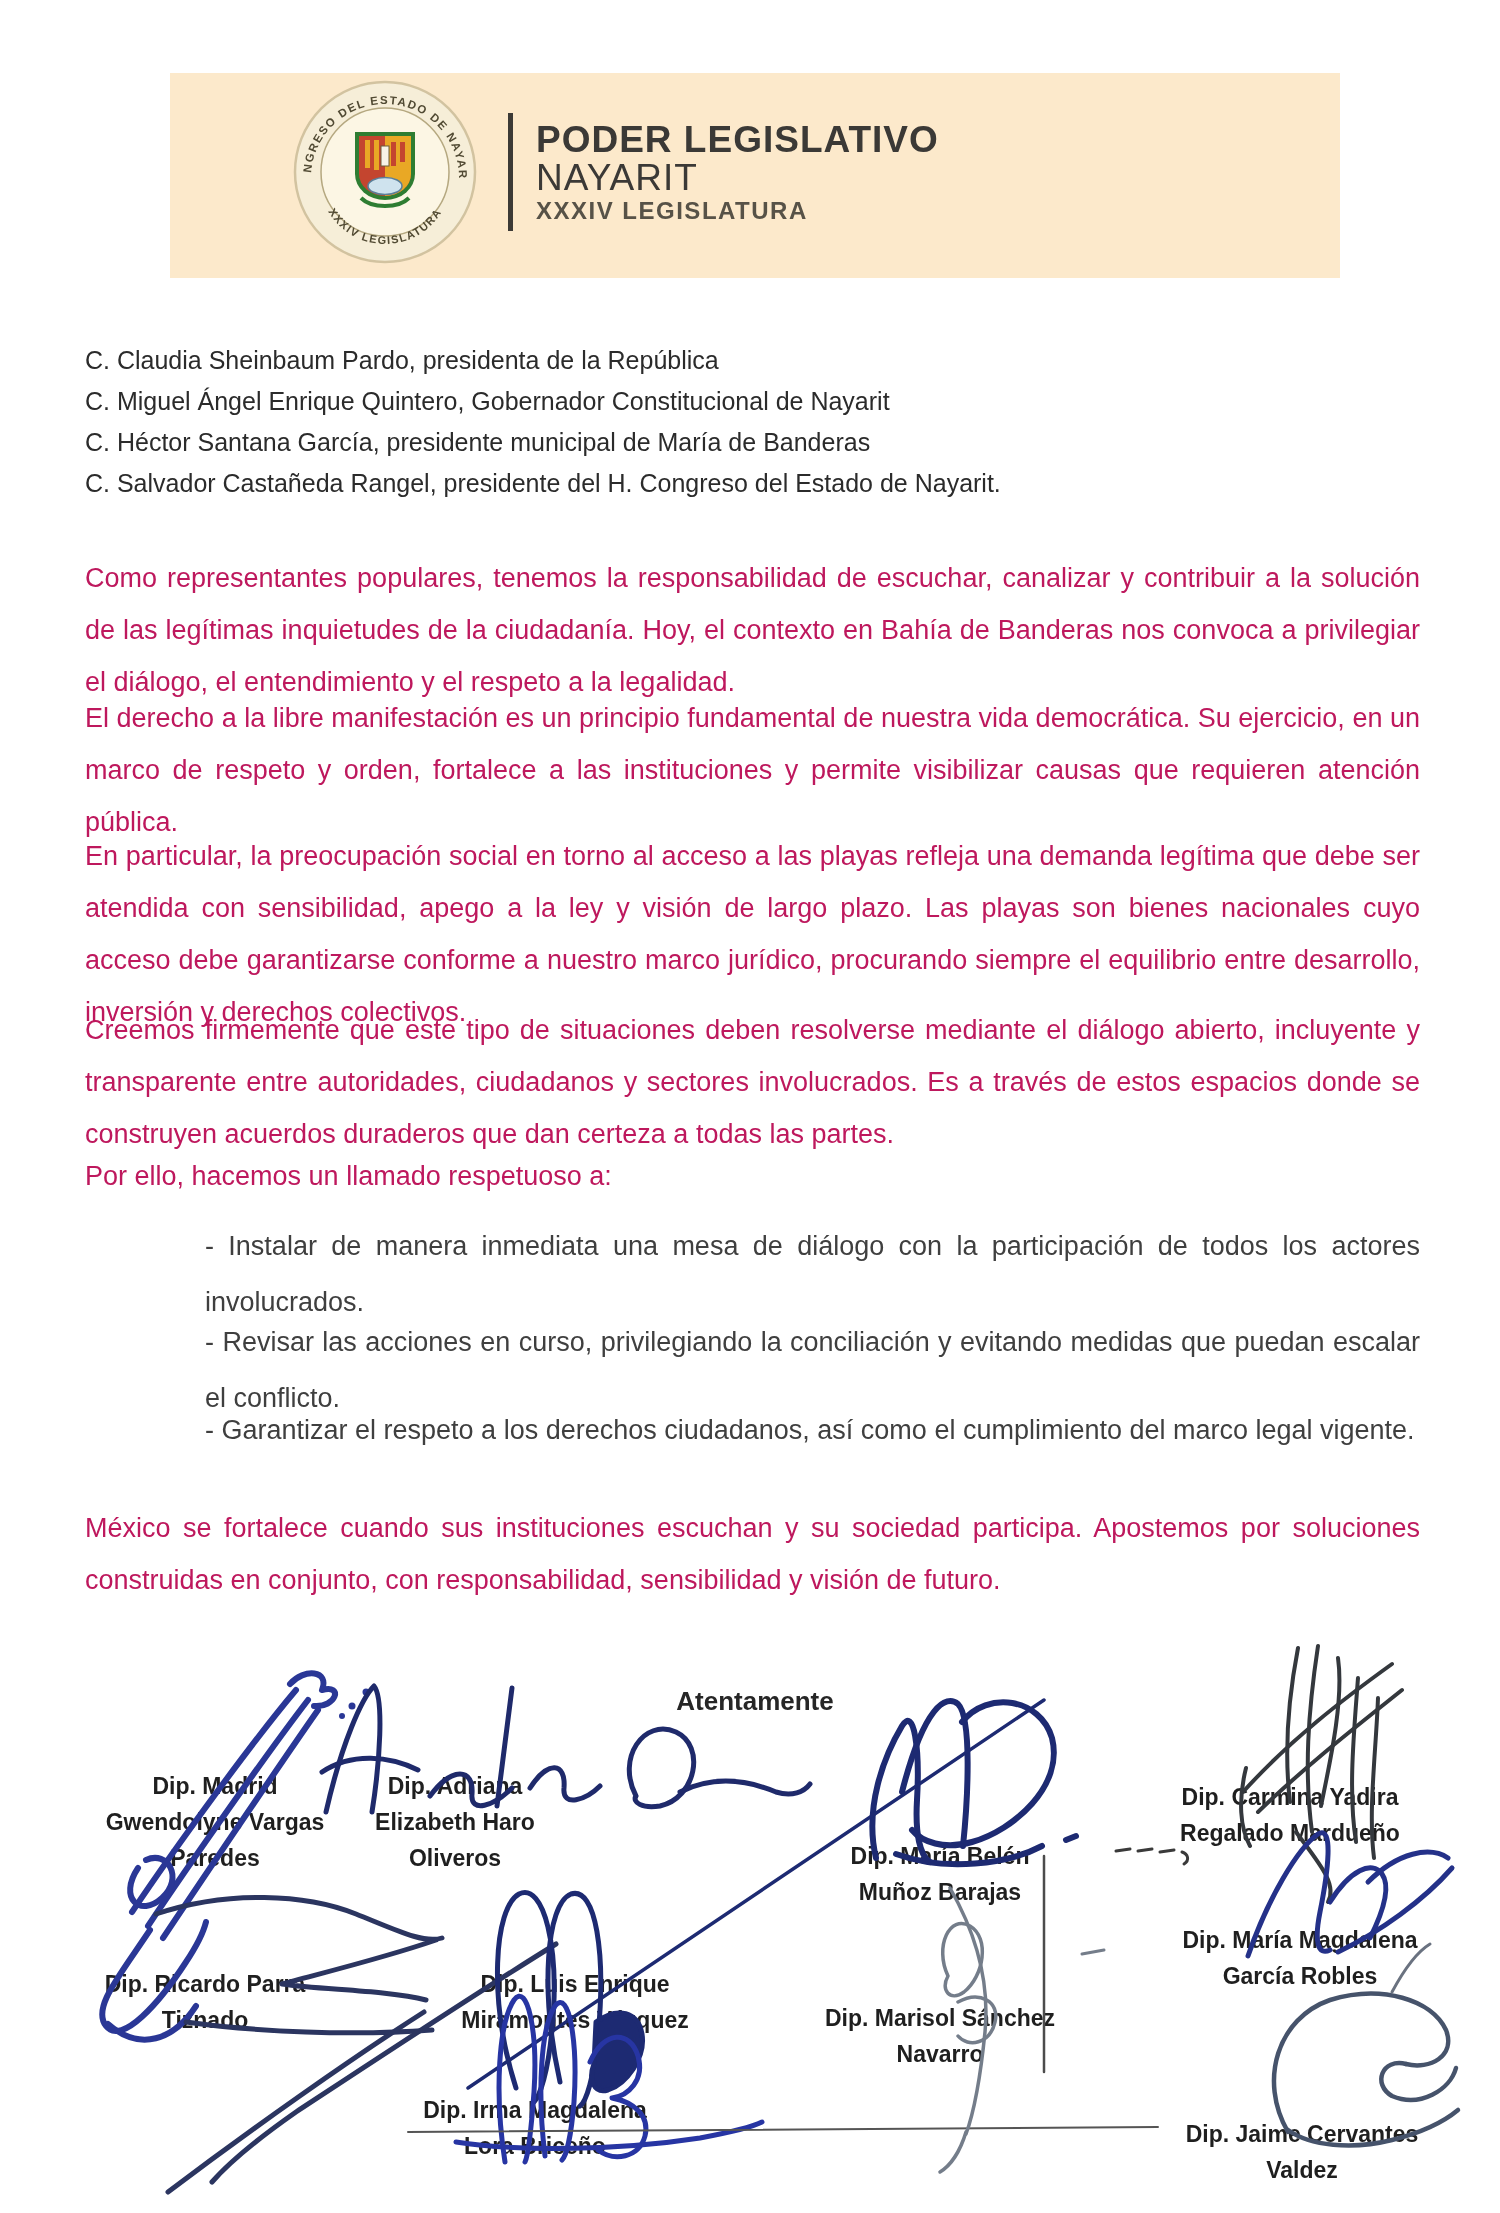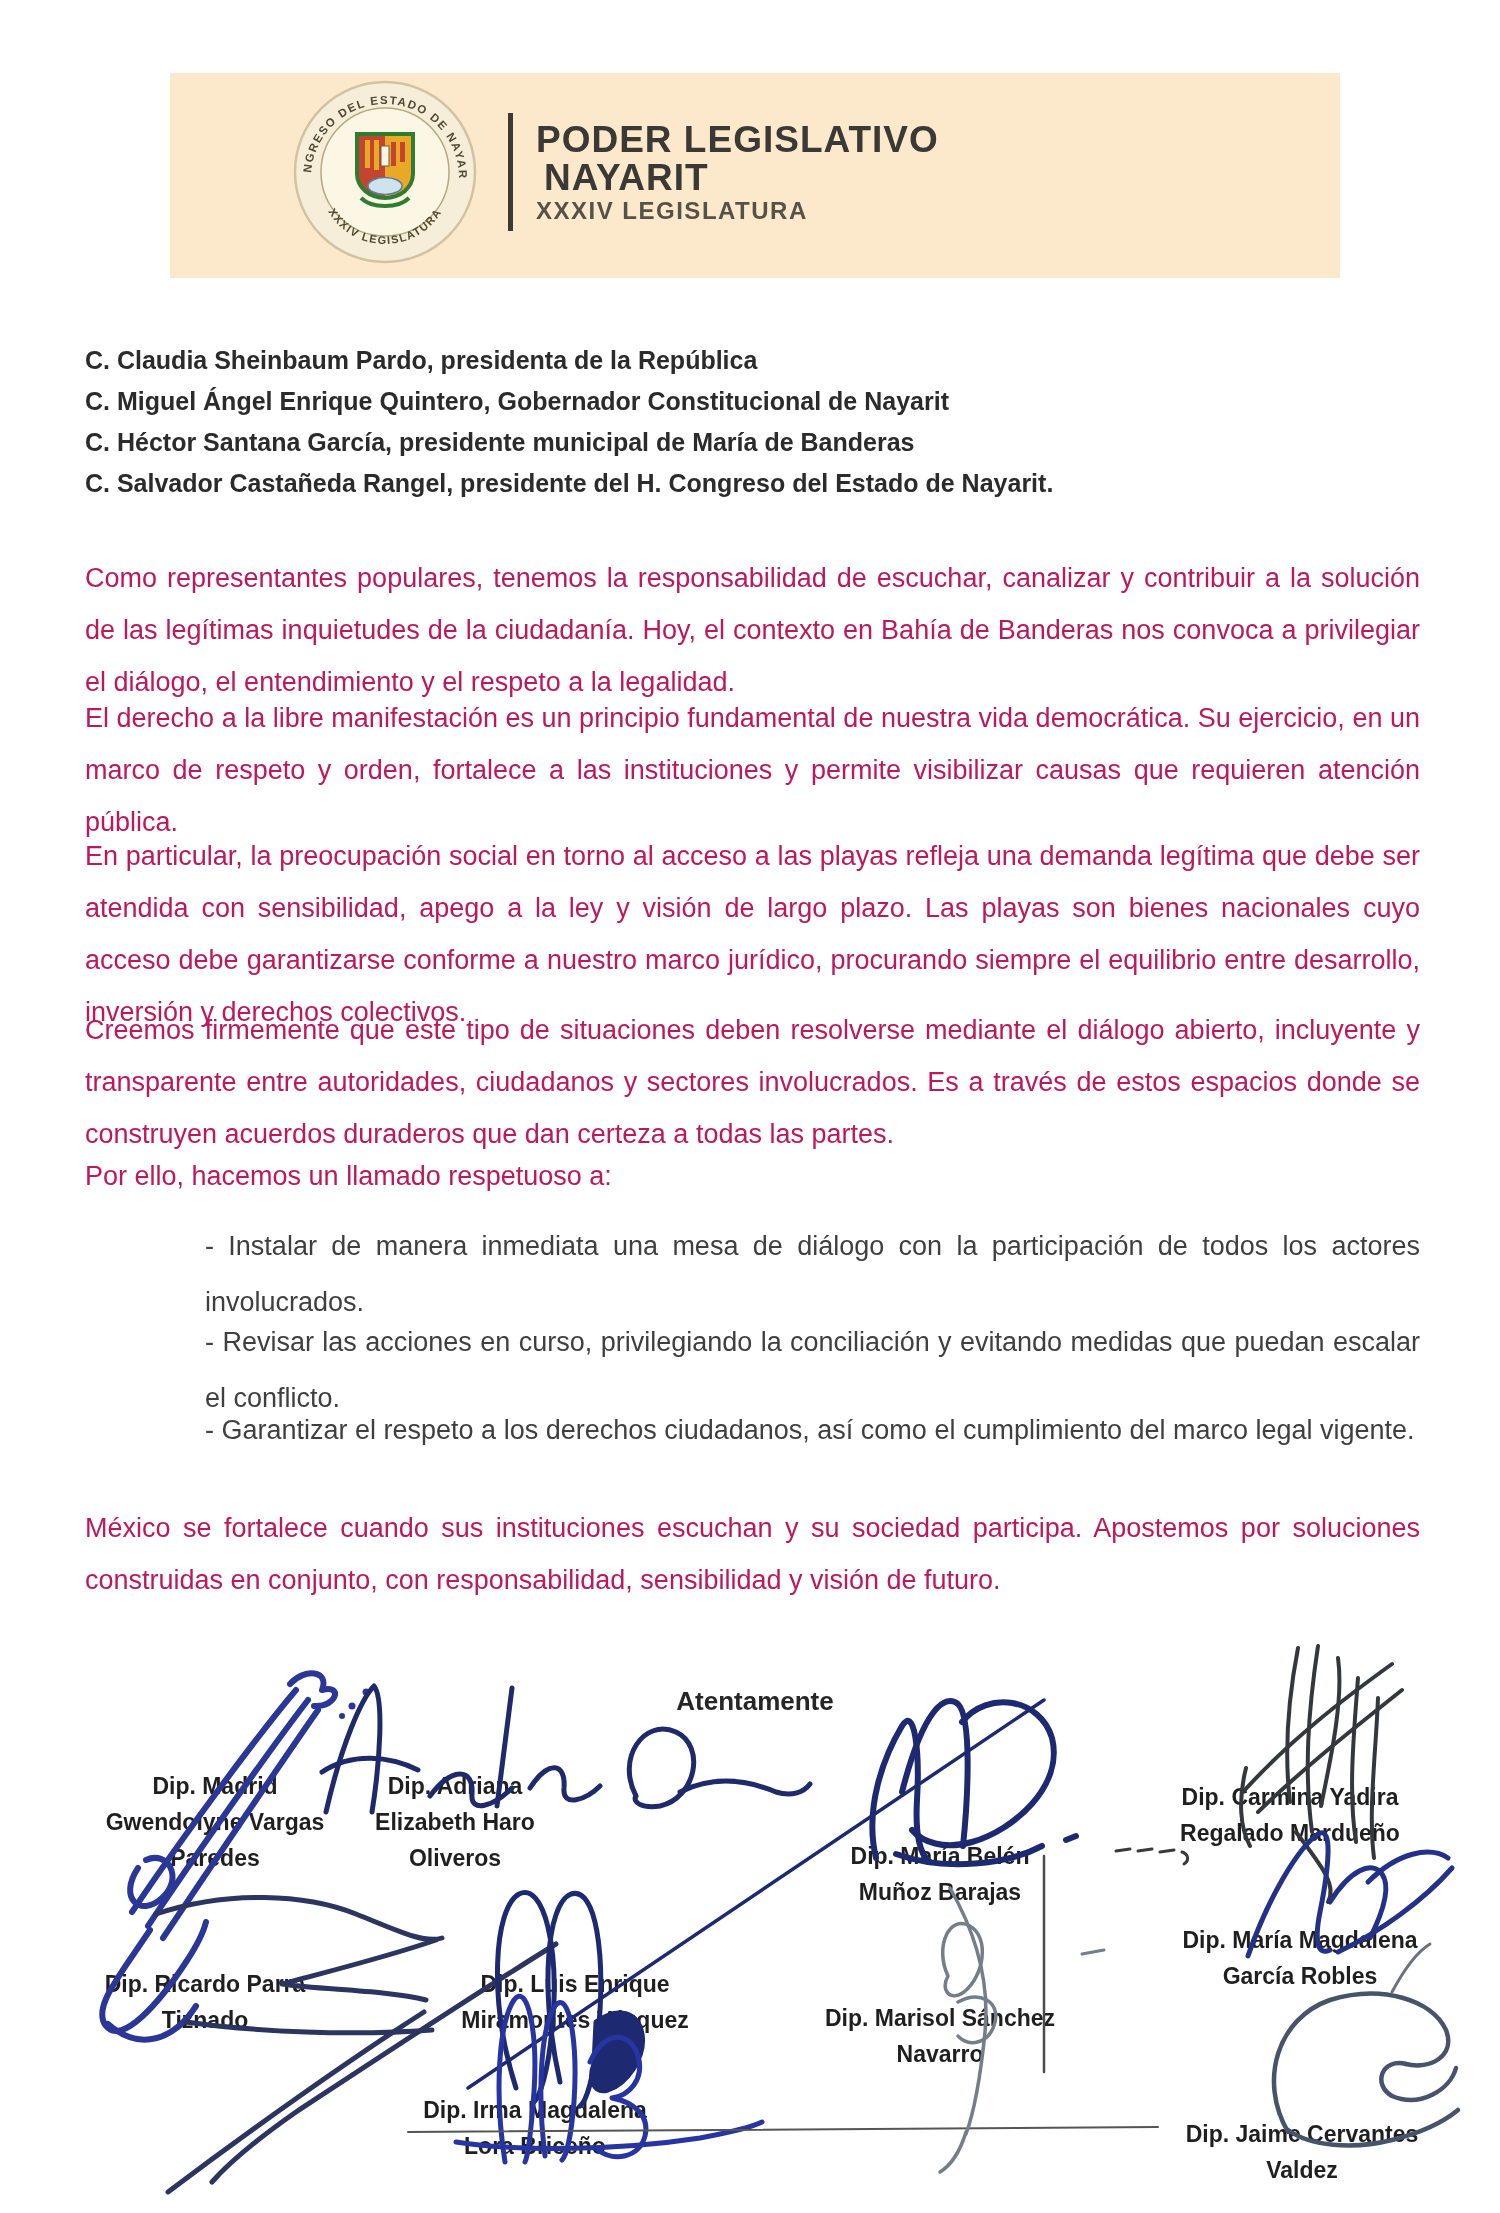--- a/index.html
+++ b/index.html
@@ -6,25 +6,25 @@
   .page{
     position:relative;width:1500px;height:2213px;background:#ffffff;
     font-family:"Liberation Sans", sans-serif;overflow:hidden;
   }
   
   .banner{position:absolute;left:170px;top:73px;width:1170px;height:205px;background:#fce9cb;}
   .seal{position:absolute;left:290px;top:77px;width:190px;height:190px;}
   .hdr-divider{position:absolute;left:508px;top:113px;width:5px;height:118px;background:#3c3a36;}
   .hdr-text{position:absolute;left:536px;top:120px;color:#3b3936;}
   .hdr-line1{font-size:37px;font-weight:700;letter-spacing:1px;line-height:39px;white-space:nowrap;text-align:right;}
-  .hdr-line2{font-size:37px;font-weight:700;letter-spacing:1px;line-height:38px;white-space:nowrap;margin-left:8px;}
+  .hdr-line2{font-size:37px;font-weight:400;letter-spacing:1px;line-height:38px;white-space:nowrap;}
   .hdr-line3{font-size:24px;font-weight:600;letter-spacing:1.5px;line-height:27px;color:#575247;white-space:nowrap;}
   
   .recipients{position:absolute;left:85px;top:340px;width:1340px;
-    font-size:25px;font-weight:700;line-height:41px;color:#2b2b2b;}
+    font-size:25px;font-weight:400;line-height:41px;color:#2b2b2b;}
   .para{position:absolute;left:85px;width:1335px;font-size:27px;line-height:52px;
     text-align:justify;color:#be185d;}
   .bullet{position:absolute;left:205px;width:1215px;font-size:27px;line-height:56px;
     text-align:justify;color:#3f3f3f;}
   .atentamente{position:absolute;left:755px;top:1686px;transform:translateX(-50%);
     font-size:26px;font-weight:700;color:#262626;}
   
   .sig{position:absolute;transform:translateX(-50%);text-align:center;
     font-size:23px;font-weight:700;line-height:36px;color:#1f1f1f;white-space:nowrap;}
   .ink{position:absolute;left:0;top:0;pointer-events:none;}

